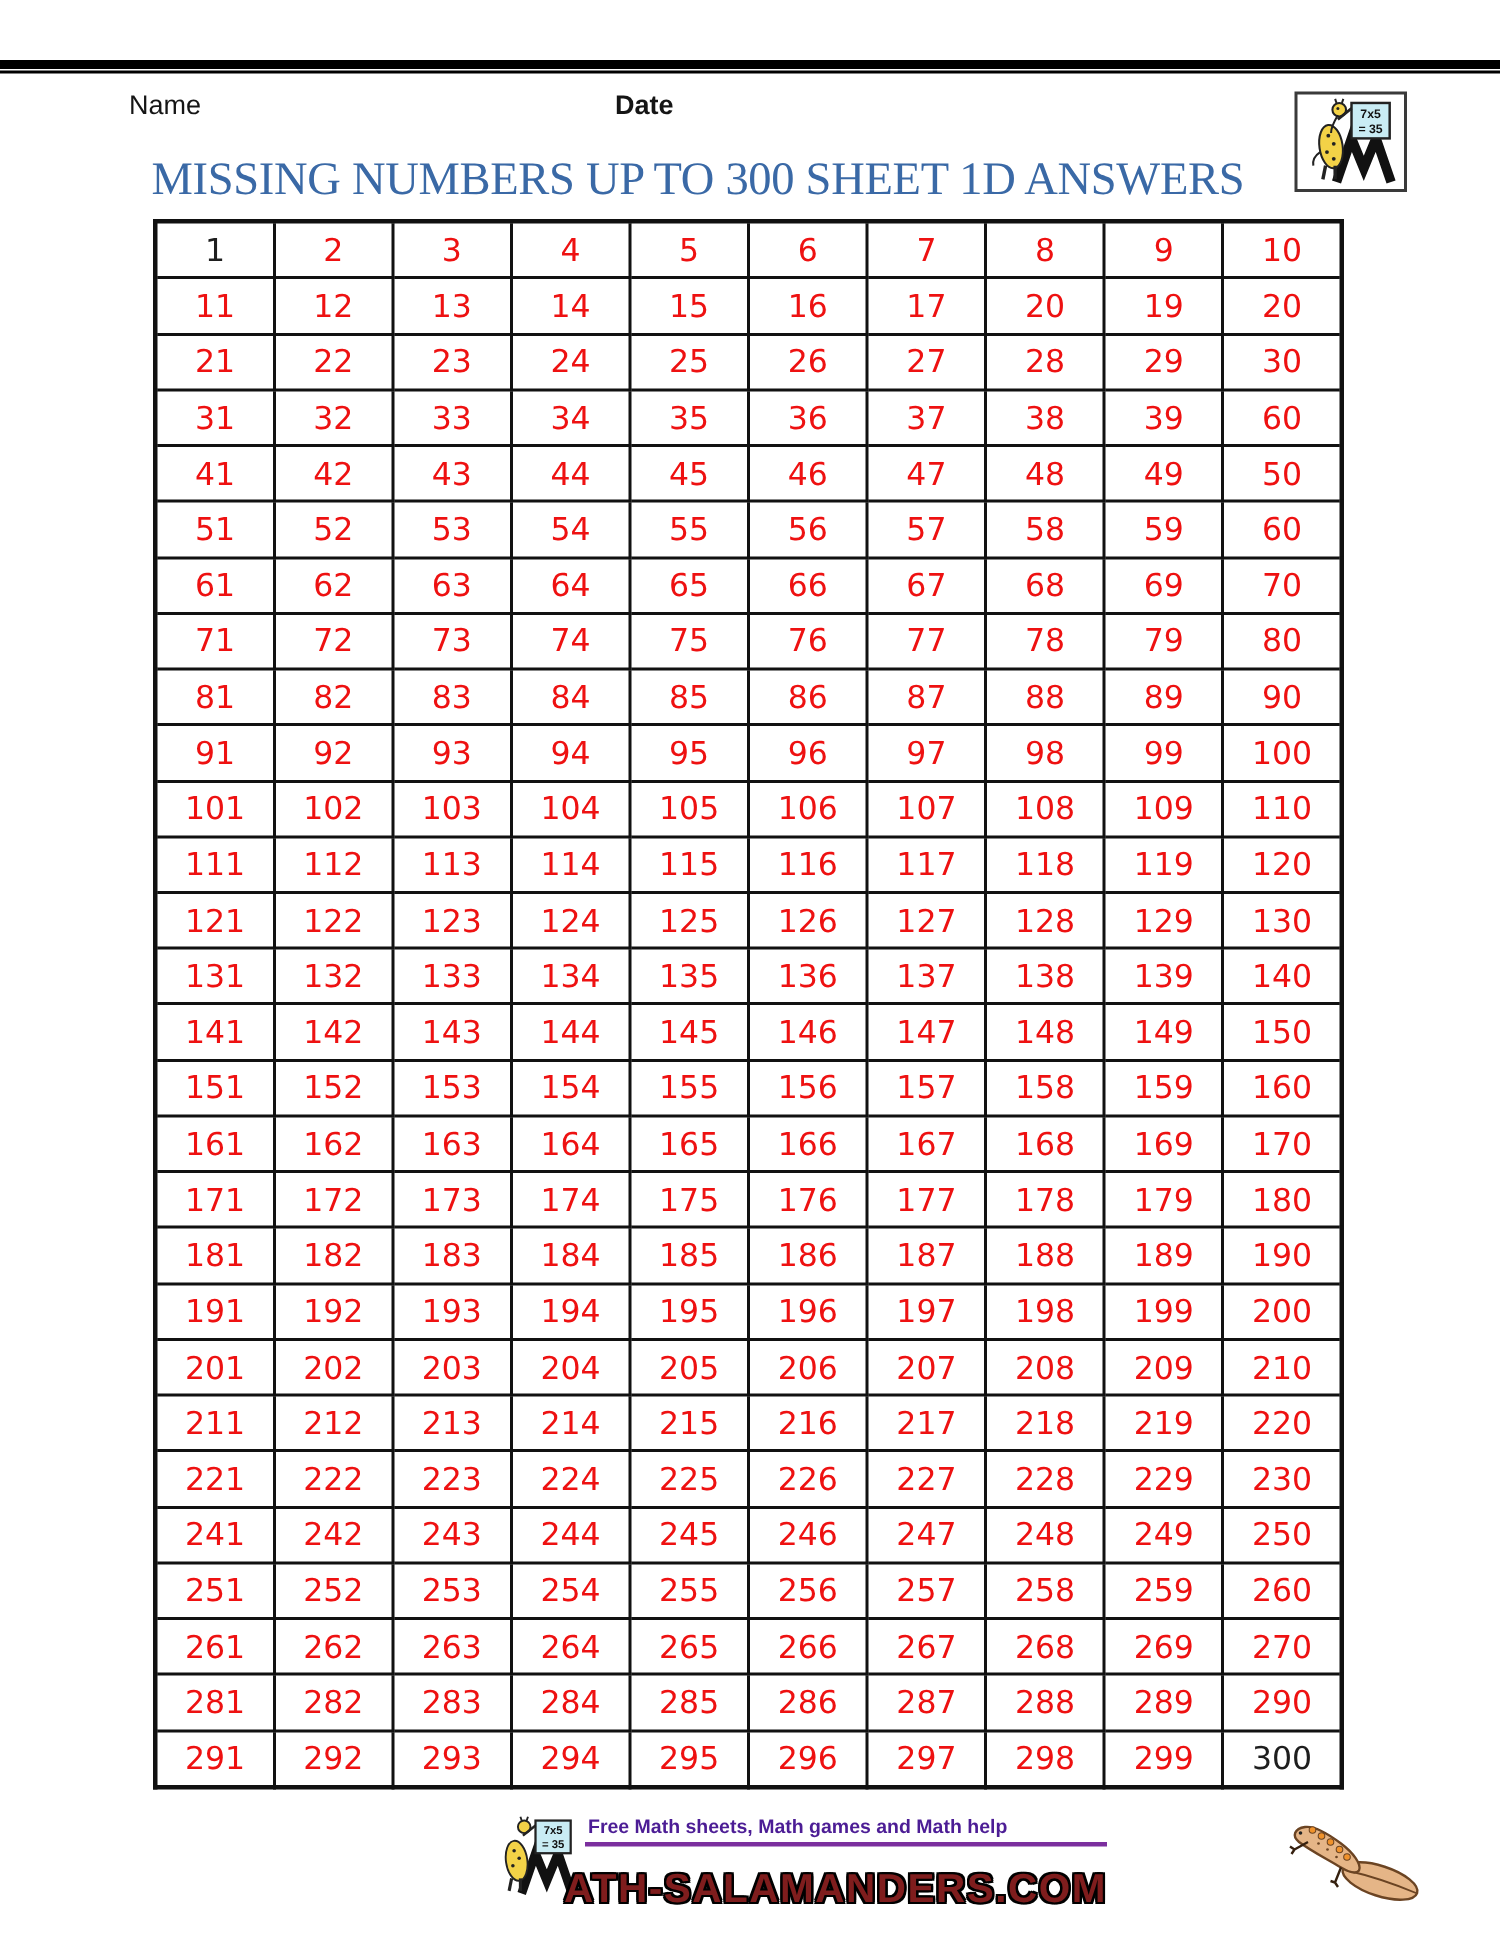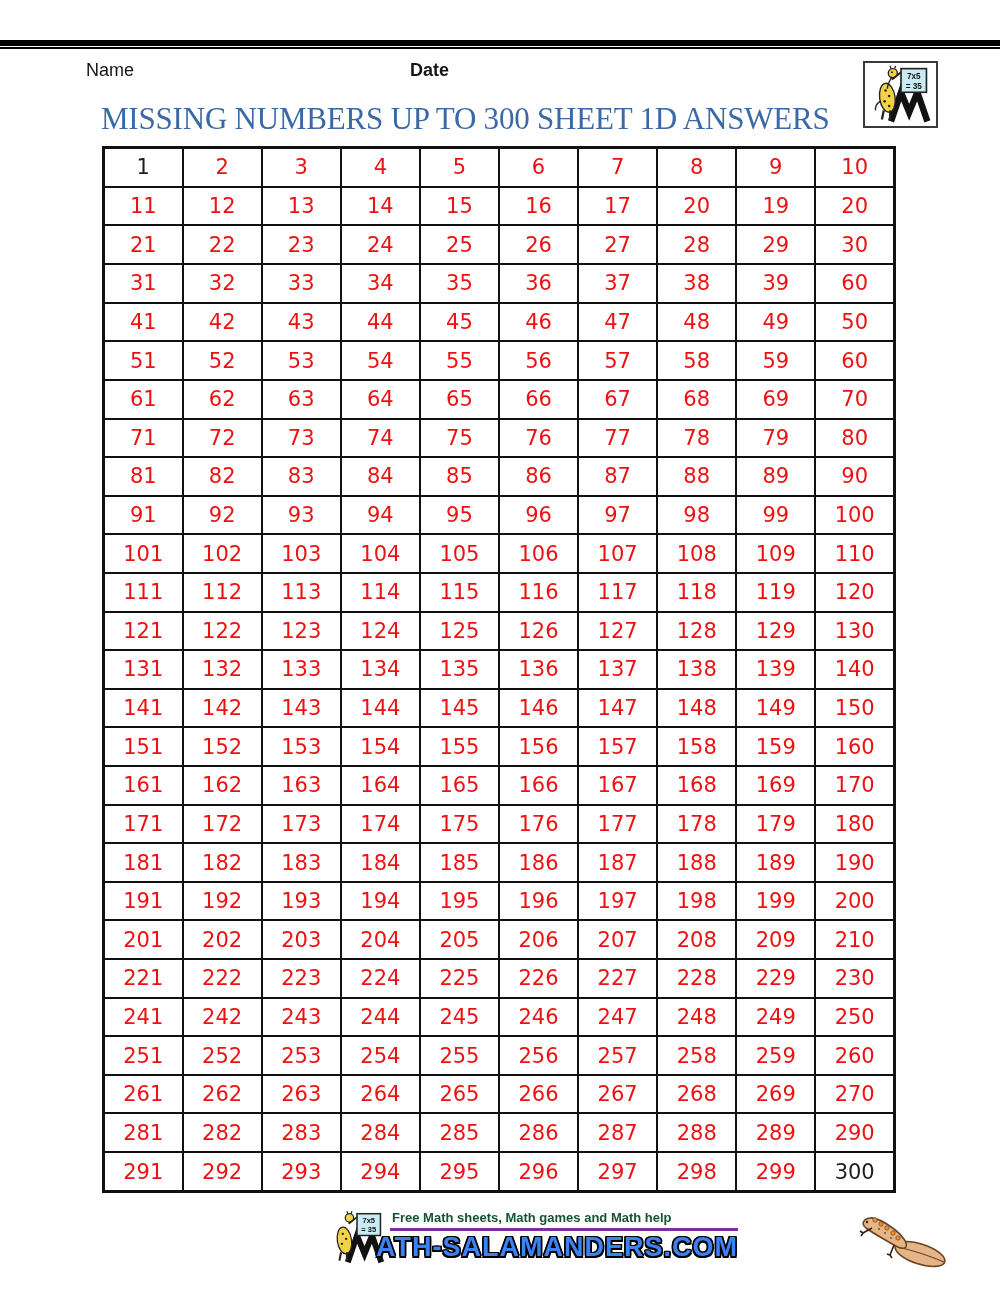--- a/index.html
+++ b/index.html
@@ -40,27 +40,27 @@
     color:var(--num-red,#ee1111);padding:0;
   }
   .grid-table td.black{color:var(--num-black,#1e1e1e);}
 
   .footer-block{
     position:absolute;left:326px;top:1208px;display:flex;align-items:flex-start;
   }
   .footer-logo{flex:0 0 auto;margin-top:2px;}
   .footer-text{display:flex;flex-direction:column;margin-left:2px;}
   .tagline{
-    font-size:13px;font-weight:bold;color:#14532d;padding:2px 6px 3px 2px;
+    font-size:13px;font-weight:bold;color:#4c1d95;padding:2px 6px 3px 2px;
     border-bottom:3px solid var(--underline,#7b2f9e);white-space:nowrap;
   }
   .site-name{
-    margin-top:1px;margin-left:-14px;white-space:nowrap;
+    margin-top:13px;margin-left:-14px;white-space:nowrap;
     font-family:"Liberation Sans",sans-serif;font-weight:bold;
-    font-size:27px;letter-spacing:1px;color:#3b82f6;
+    font-size:27px;letter-spacing:1px;color:#7f1d1d;
     text-shadow:
       -1.5px -1.5px 0 #000, 1.5px -1.5px 0 #000,
       -1.5px 1.5px 0 #000, 1.5px 1.5px 0 #000,
       0 -1.5px 0 #000, 0 1.5px 0 #000,
       -1.5px 0 0 #000, 1.5px 0 0 #000;
   }
   .salamander{position:absolute;left:850px;top:1205px;}
 </style>
 </head>
 <body>
@@ -352,20 +352,32 @@
         <td>201</td>
         <td>202</td>
         <td>203</td>
         <td>204</td>
         <td>205</td>
         <td>206</td>
         <td>207</td>
         <td>208</td>
         <td>209</td>
         <td>210</td>
+      </tr>
+      <tr>
+        <td>211</td>
+        <td>212</td>
+        <td>213</td>
+        <td>214</td>
+        <td>215</td>
+        <td>216</td>
+        <td>217</td>
+        <td>218</td>
+        <td>219</td>
+        <td>220</td>
       </tr>
       <tr>
         <td>221</td>
         <td>222</td>
         <td>223</td>
         <td>224</td>
         <td>225</td>
         <td>226</td>
         <td>227</td>
         <td>228</td>

